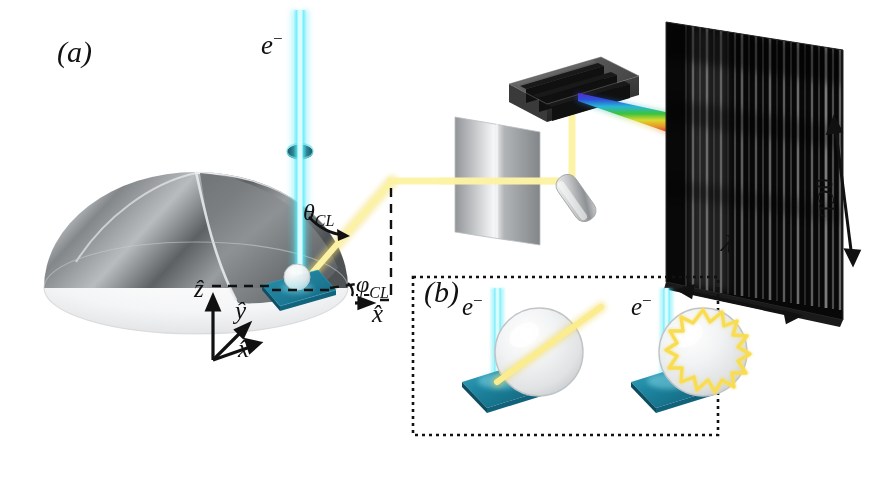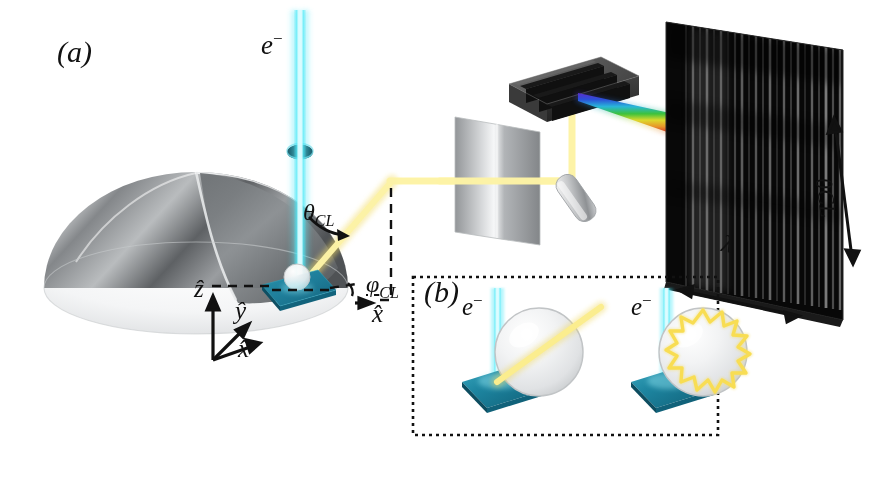--- a/index.html
+++ b/index.html
@@ -353,21 +353,21 @@
   <div class="lbl panel-letter" style="left:57px;top:37px;">(a)</div>
 
   <div class="lbl elabel" style="left:261px;top:30px;">
     <span>e</span><sup>−</sup>
   </div>
 
   <div class="lbl angle" style="left:303px;top:200px;">
     <span>θ</span><span class="sub">CL</span>
   </div>
 
-  <div class="lbl angle" style="left:366px;top:272px;text-decoration:underline;">
+  <div class="lbl angle" style="left:356px;top:272px;text-decoration:underline;">
     <span>φ</span><span class="sub">CL</span>
   </div>
 
   <div class="lbl axis" style="left:194px;top:276px;">ẑ</div>
   <div class="lbl axis" style="left:235px;top:298px;">ŷ</div>
   <div class="lbl axis" style="left:238px;top:336px;">x̂</div>
   <div class="lbl axis" style="left:372px;top:301px;">x̂</div>
 
   <div class="lbl lam" style="left:722px;top:232px;transform:rotate(12deg);">λ</div>
 

